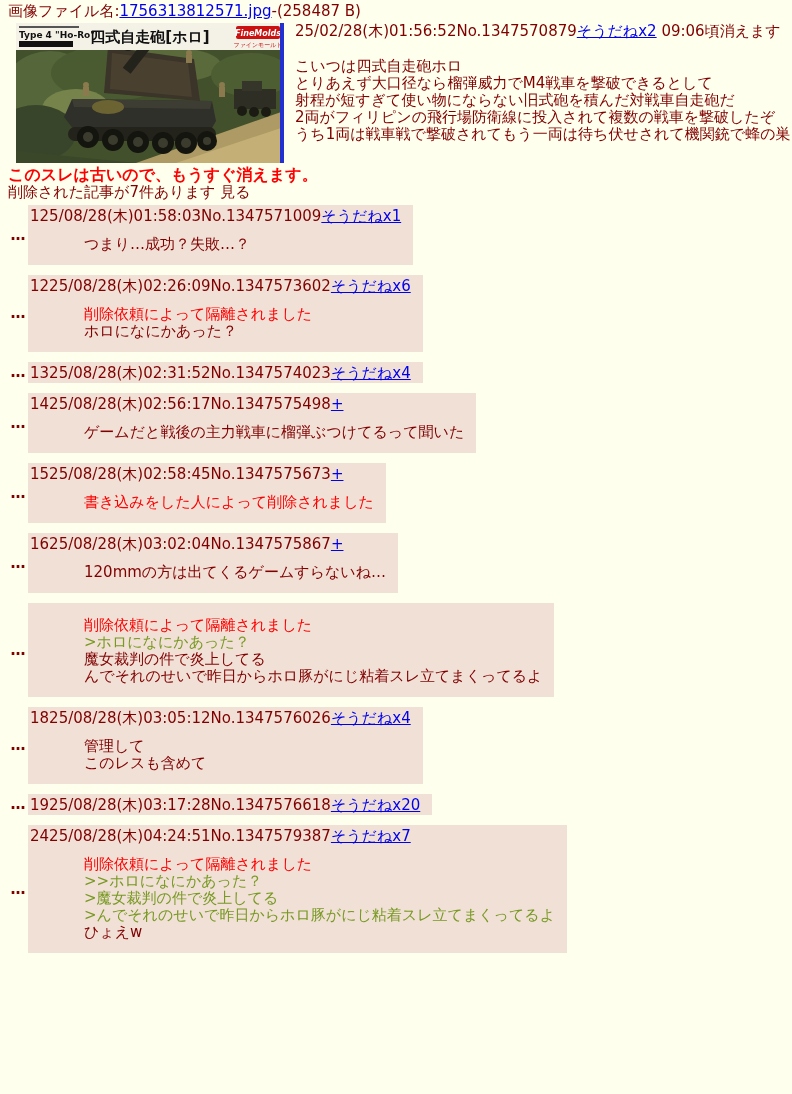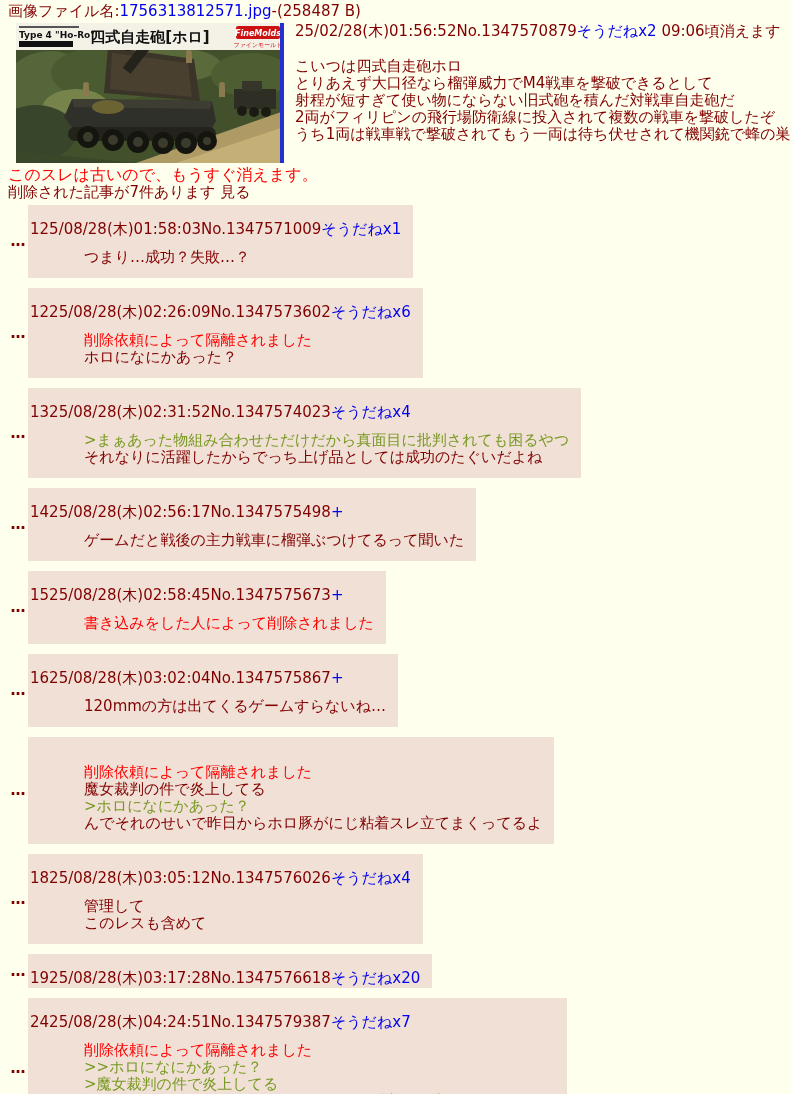--- a/index.html
+++ b/index.html
@@ -3,31 +3,31 @@
 <meta charset="utf-8">
 <style>
   html,body{margin:0;padding:0}
   body{
     width:792px;height:1094px;box-sizing:border-box;overflow:hidden;
     background:#FFFFEE;color:#800000;
     font-family:"DejaVu Sans","Liberation Sans",sans-serif;
     font-size:15px;line-height:17px;
     padding:3px 0 0 8px;
   }
-  a{color:#0000EE;cursor:pointer}
+  a{color:#0000EE;text-decoration:underline;cursor:pointer}
   .file-line{margin-bottom:3px;white-space:nowrap}
   .thread{display:flex;align-items:flex-start;gap:11px;margin-left:8px}
   .thumb{width:268px;height:140px;flex:none;display:block}
   .op-header{margin-bottom:18px;white-space:nowrap}
   .op-body div{white-space:nowrap}
-  .old-notice{color:#FF0000;font-weight:normal;font-size:16px;line-height:19px;margin-top:2px}
+  .old-notice{color:#FF0000;font-weight:bold;font-size:16px;line-height:19px;margin-top:2px}
   .deleted-line{margin-bottom:4px}
   .reply-row{display:flex;align-items:center;margin-bottom:10px}
   .gutter{width:20px;flex:none;text-align:center;color:#800000;font-weight:bold}
-  .rbox{background:#F0E0D6;padding:16px 12px 1px 2px}
+  .rbox{background:#F0E0D6;padding:3px 12px 1px 2px}
   .rheader{white-space:nowrap}
   .rbody{margin:11px 0 11px 54px;padding:0}
   .rbody .ln{white-space:nowrap}
   .ln-red{color:#FF0000}
   .ln-quote{color:#789922}
 </style>
 </head>
 <body>
 
 <div class="file-line">
@@ -147,24 +147,20 @@
           <div class="ln ln-normal">ホロになにかあった？</div>
         </blockquote>
     </div>
   </div>
     <div class="reply-row">
     <span class="gutter">…</span>
     <div class="rbox">
       <div class="rheader">
         <span>13</span><span>25/08/28(木)02:31:52</span><span>No.1347574023</span><a>そうだねx4</a>
       </div>
-      <blockquote class="rbody">
-          <div class="ln ln-quote">&gt;まぁあった物組み合わせただけだから真面目に批判されても困るやつ</div>
-          <div class="ln ln-normal">それなりに活躍したからでっち上げ品としては成功のたぐいだよね</div>
-        </blockquote>
     </div>
   </div>
     <div class="reply-row">
     <span class="gutter">…</span>
     <div class="rbox">
       <div class="rheader">
         <span>14</span><span>25/08/28(木)02:56:17</span><span>No.1347575498</span><a>+</a>
       </div>
       <blockquote class="rbody">
           <div class="ln ln-normal">ゲームだと戦後の主力戦車に榴弾ぶつけてるって聞いた</div>
@@ -191,22 +187,22 @@
       <blockquote class="rbody">
           <div class="ln ln-normal">120mmの方は出てくるゲームすらないね…</div>
         </blockquote>
     </div>
   </div>
     <div class="reply-row">
     <span class="gutter">…</span>
     <div class="rbox">
       <blockquote class="rbody">
           <div class="ln ln-red">削除依頼によって隔離されました</div>
+          <div class="ln ln-quote">&gt;ホロになにかあった？</div>
           <div class="ln ln-normal">魔女裁判の件で炎上してる</div>
-          <div class="ln ln-quote">&gt;ホロになにかあった？</div>
           <div class="ln ln-normal">んでそれのせいで昨日からホロ豚がにじ粘着スレ立てまくってるよ</div>
         </blockquote>
     </div>
   </div>
     <div class="reply-row">
     <span class="gutter">…</span>
     <div class="rbox">
       <div class="rheader">
         <span>18</span><span>25/08/28(木)03:05:12</span><span>No.1347576026</span><a>そうだねx4</a>
       </div>

